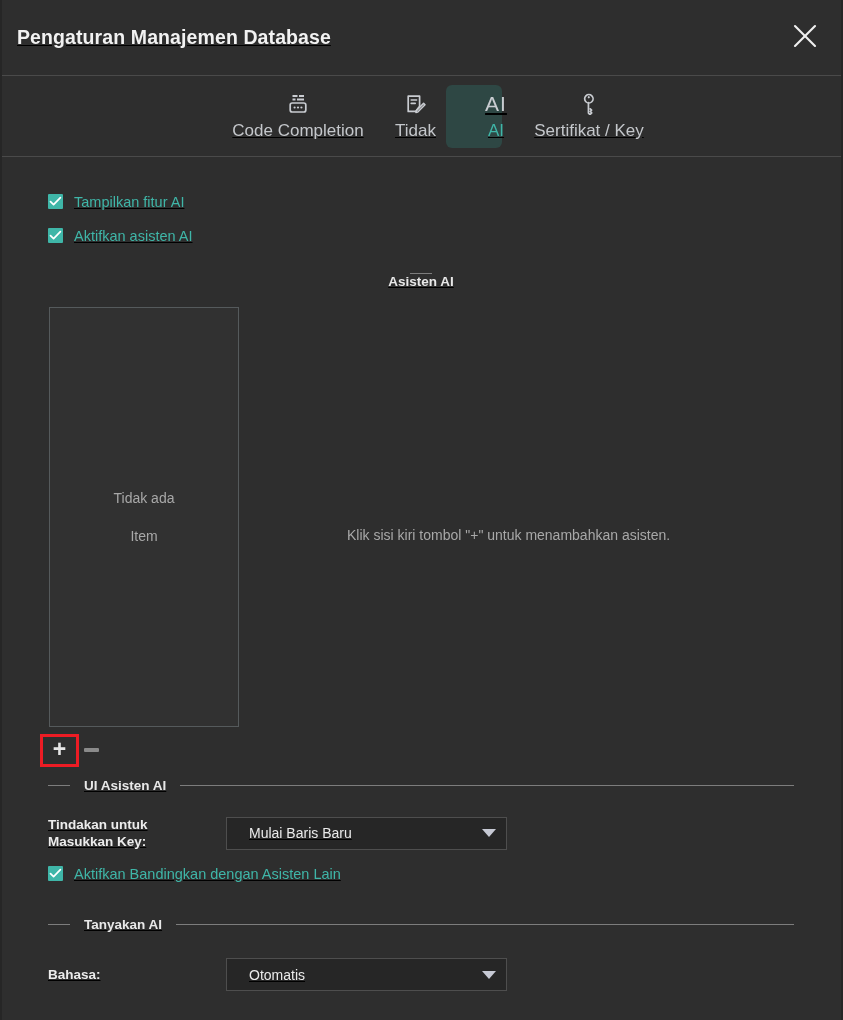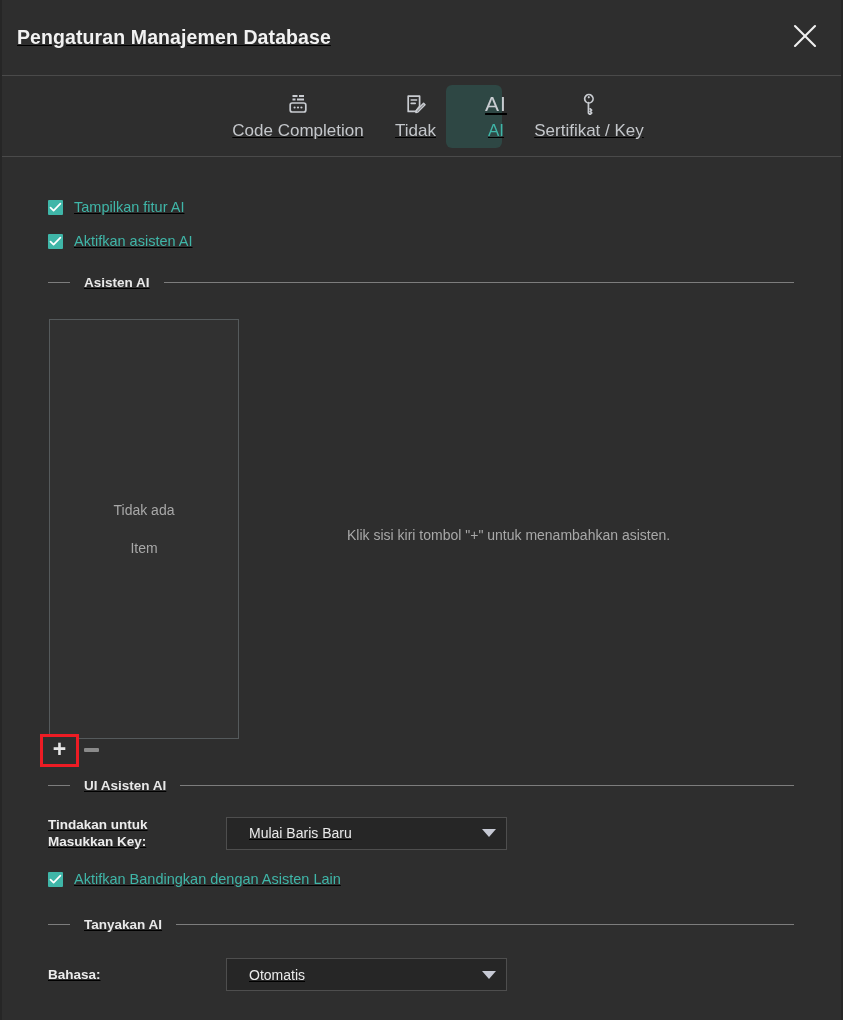--- a/index.html
+++ b/index.html
@@ -102,21 +102,20 @@
   
   .content {
     padding: 0 0 0 0;
     position: relative;
     height: 860px;
     background: #2e2e2e;
   }
 
   .checkrow {
     display: flex;
-    align-items: center;
     gap: 11px;
     padding-left: 46px;
     height: 26px;
     cursor: pointer;
   }
   .checkrow.first { margin-top: 37px; }
   .checkrow.second { margin-top: 8px; }
 
   .cbox {
     width: 15px;
@@ -164,21 +163,21 @@
 
   
   .list-region {
     position: relative;
     margin-top: 16px;
     height: 424px;
   }
   .listbox {
     position: absolute;
     left: 47px;
-    top: 12px;
+    top: 0;
     width: 190px;
     height: 420px;
     border: 1px solid #555a5c;
     background: #313131;
     display: flex;
     flex-direction: column;
     align-items: center;
     justify-content: center;
     overflow: hidden;
   }
@@ -360,21 +359,21 @@
 
     <div class="checkrow second">
       <span class="cbox">
         <svg width="13" height="11" viewBox="0 0 13 11" aria-hidden="true">
           <path d="M1.5 5.6 L4.6 8.6 L11.4 1.6" fill="none" stroke="#ffffff" stroke-width="1.7" stroke-linecap="round" stroke-linejoin="round"></path>
         </svg>
       </span>
       <span class="check-label">Aktifkan asisten AI</span>
     </div>
 
-    <div class="group-head" style="margin-top:19px;">
+    <div class="group-head" style="margin-top:19px;flex-direction:column;">
       <span class="dash-left"></span>
       <span class="g-label">Asisten AI</span>
       <span class="dash-right"></span>
     </div>
 
     <div class="list-region">
       <div class="listbox">
         <div class="empty-line l1">Tidak ada</div>
         <div class="empty-line l2">Item</div>
       </div>

